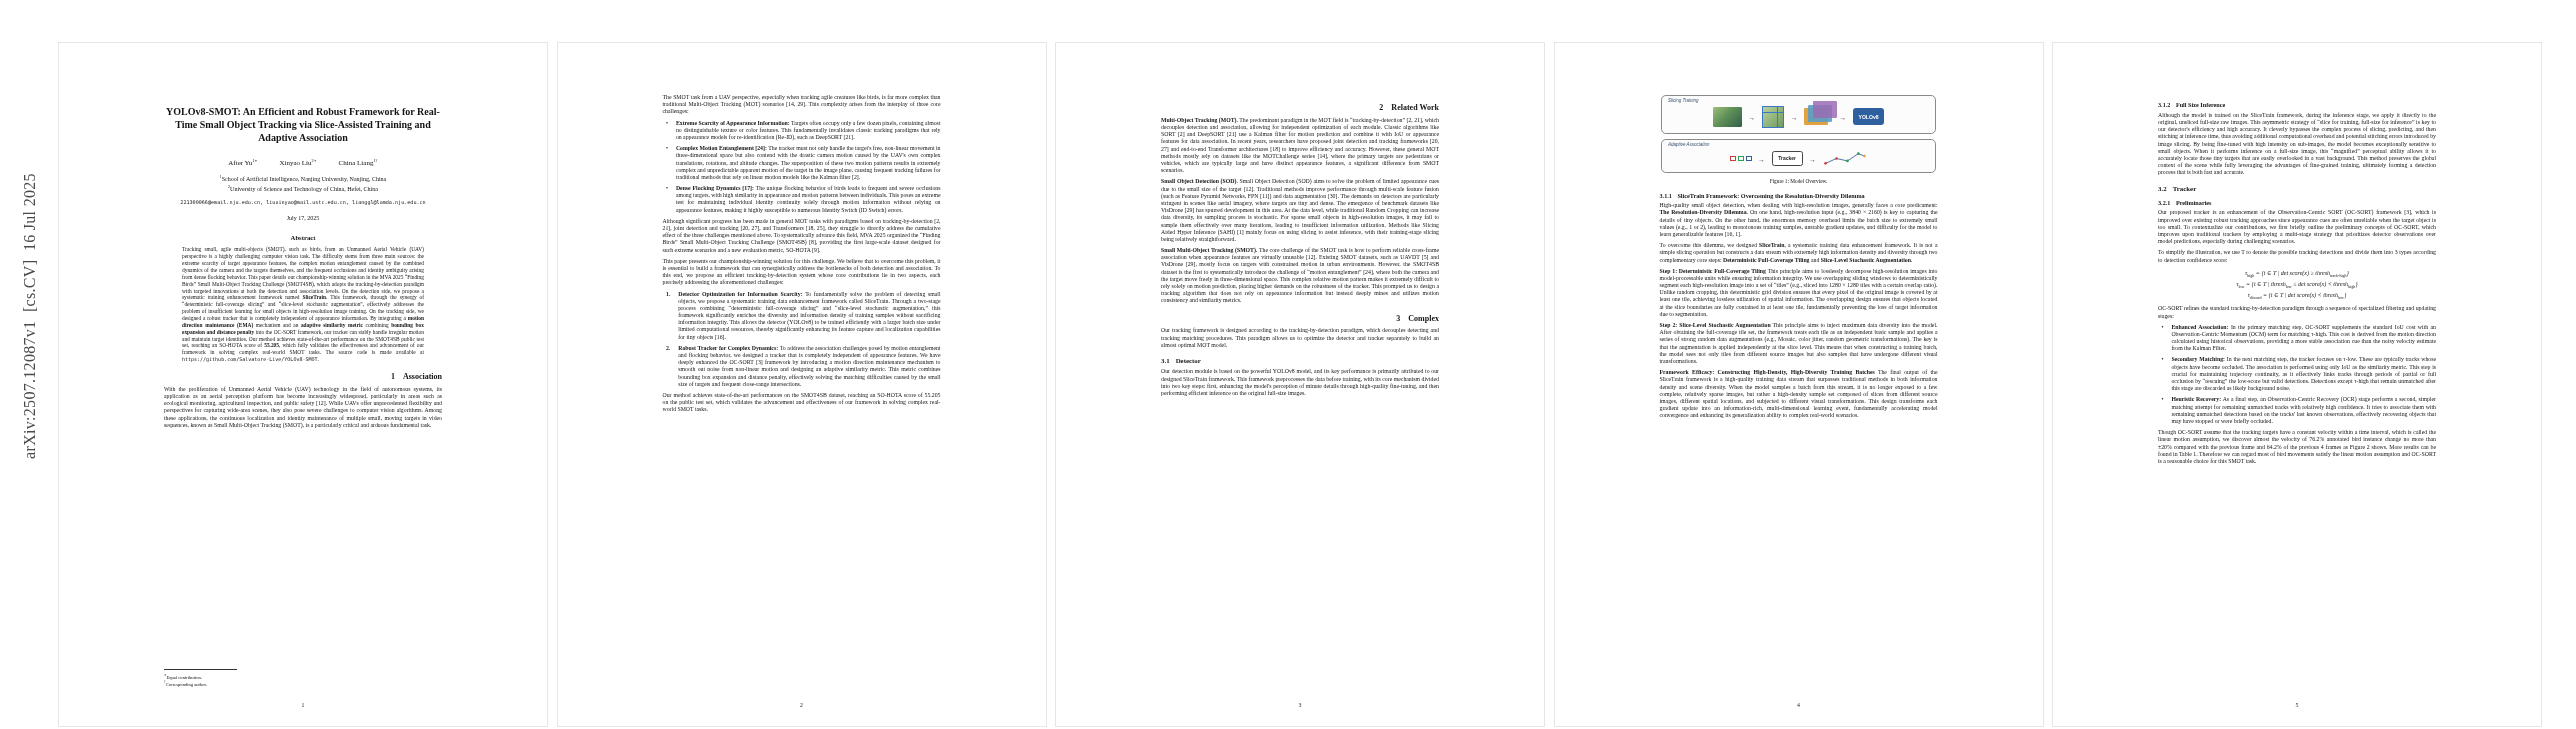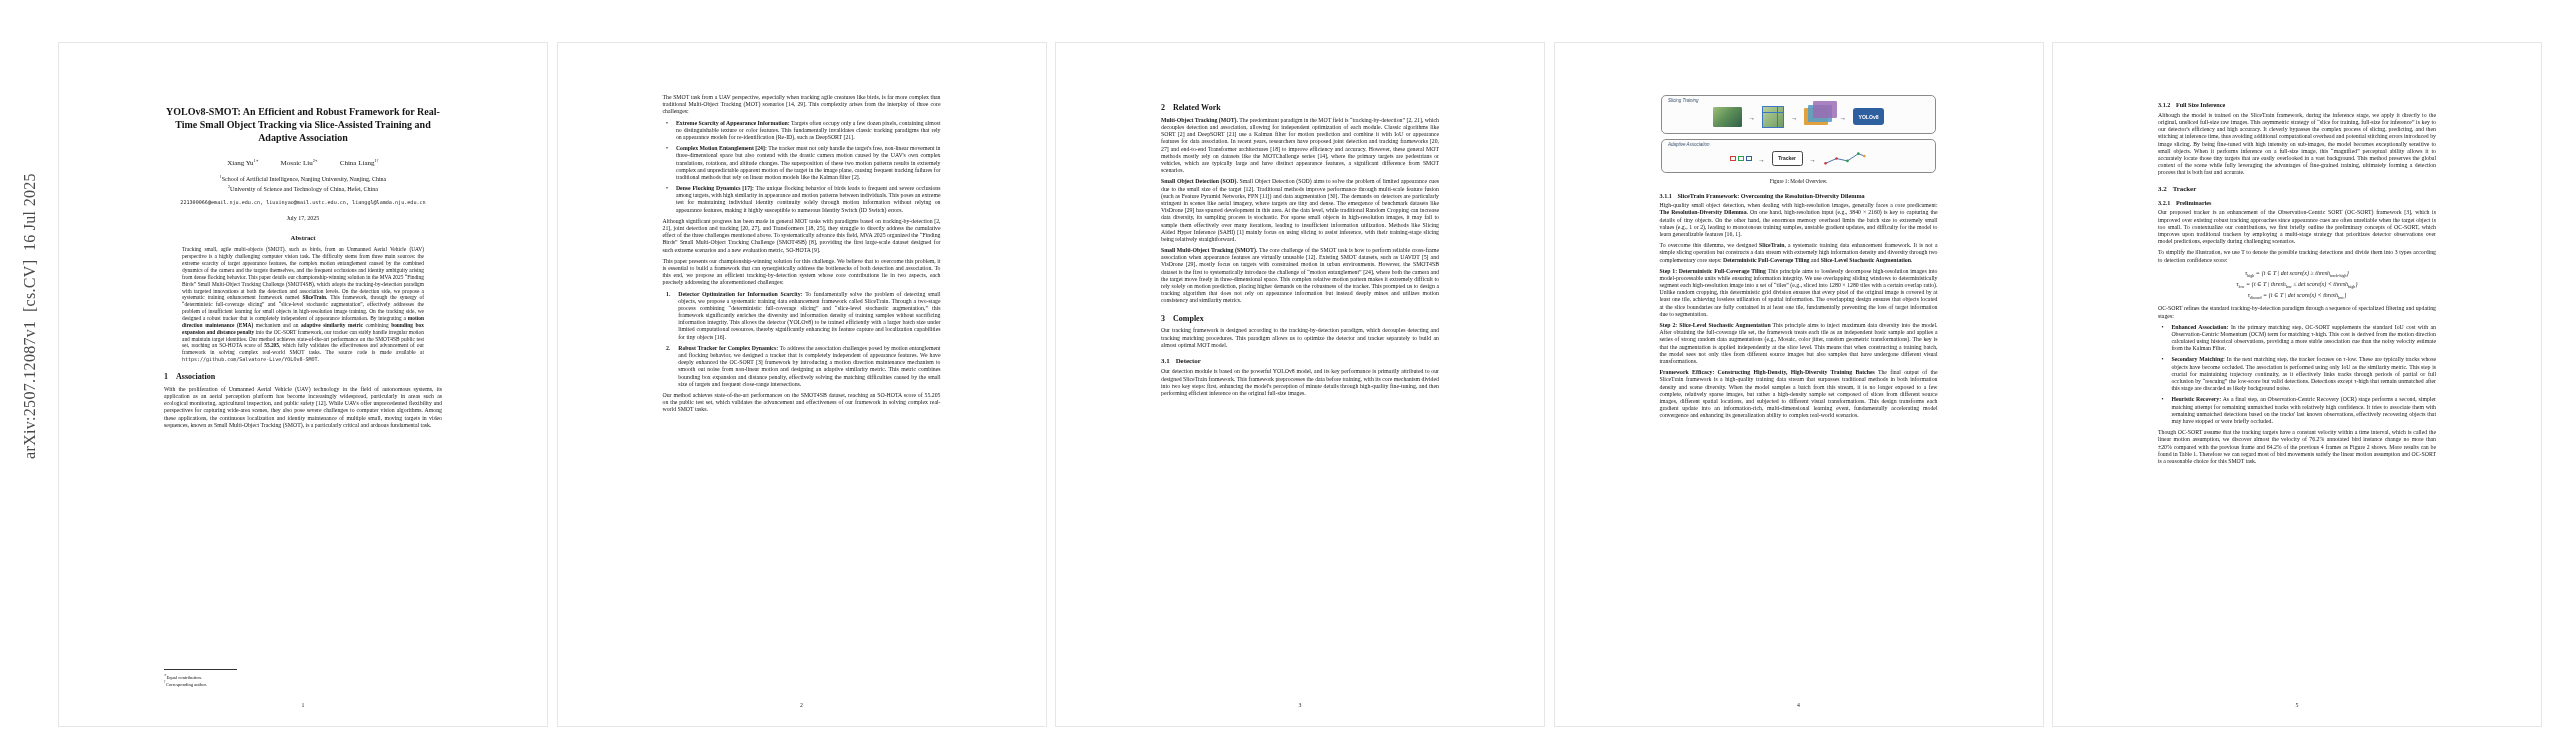--- a/index.html
+++ b/index.html
@@ -24,21 +24,21 @@
   .authors { display:flex; justify-content:center; gap:22px; margin-top:13.4px; font-size:7px; }
   .authors sup { font-size:4.3px; }
   .affils { text-align:center; font-size:6px; margin-top:6.7px; line-height:1.45; }
   .affils sup { font-size:4px; }
   .emails { text-align:center; font-size:5.1px; margin-top:5.5px; color:#111; }
   .date { text-align:center; font-size:6px; margin-top:9.7px; }
   .abs-h { text-align:center; font-size:6.7px; font-weight:bold; margin:13.4px 0 5.5px 0; }
   .abs { margin:0 18px; font-size:5.4px; line-height:1.27; text-align:justify; }
   .abs .mono { font-size:5px; }
 
-  .sec { font-size:8px; font-weight:bold; margin:9px 0 4.9px 0; }
+  .sec { font-size:8px; font-weight:bold; margin:9px 0 4.9px 0;text-align:right; }
   .sec .num { margin-right:8px; }
   .subsec { font-size:6.9px; font-weight:bold; margin:8px 0 4.3px 0; }
   .subsec .num { margin-right:6px; }
   .subsubsec { font-size:6.2px; font-weight:bold; margin:7.3px 0 3.6px 0; }
   .subsubsec .num { margin-right:5.5px; }
 
   .p { font-size:5.8px; line-height:1.24; text-align:justify; margin-bottom:4px; }
 
   .itemize, .enumerate { margin:1.2px 0 2.4px 3.6px; }
   .item { display:flex; gap:4.9px; margin-bottom:4px; }
@@ -93,22 +93,22 @@
 
 <div class="canvas">
 
   <div class="arxiv">arXiv:2507.12087v1  [cs.CV]  16 Jul 2025</div>
 
   <div class="pages">
 
     <div class="page">
       <h1 class="title">YOLOv8-SMOT: An Efficient and Robust Framework for Real-Time Small Object Tracking via Slice-Assisted Training and Adaptive Association</h1>
       <div class="authors">
-        <span><span>Xiang Yu</span><sup>1∗</sup></span>
-        <span><span>Mosaic Liu</span><sup>2∗</sup></span>
+        <span><span>After Yu</span><sup>1∗</sup></span>
+        <span><span>Xinyao Liu</span><sup>2∗</sup></span>
         <span><span>China Liang</span><sup>1†</sup></span>
       </div>
       <div class="affils">
         <div><sup>1</sup><span>School of Artificial Intelligence, Nanjing University, Nanjing, China</span></div>
         <div><sup>2</sup><span>University of Science and Technology of China, Hefei, China</span></div>
       </div>
       <p class="emails mono">221300066@email.nju.edu.cn, liuxinyao@mail.ustc.edu.cn, lianggl@lamda.nju.edu.cn</p>
       <p class="date">July 17, 2025</p>
       <h3 class="abs-h">Abstract</h3>
       <p class="abs">

